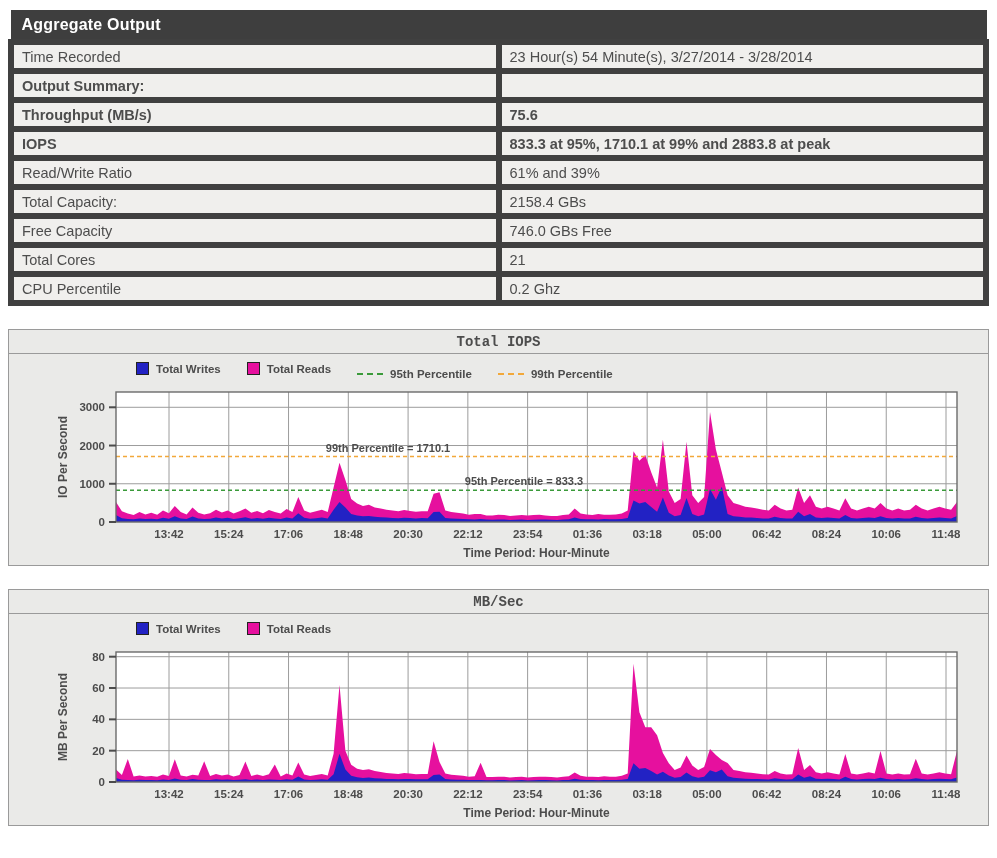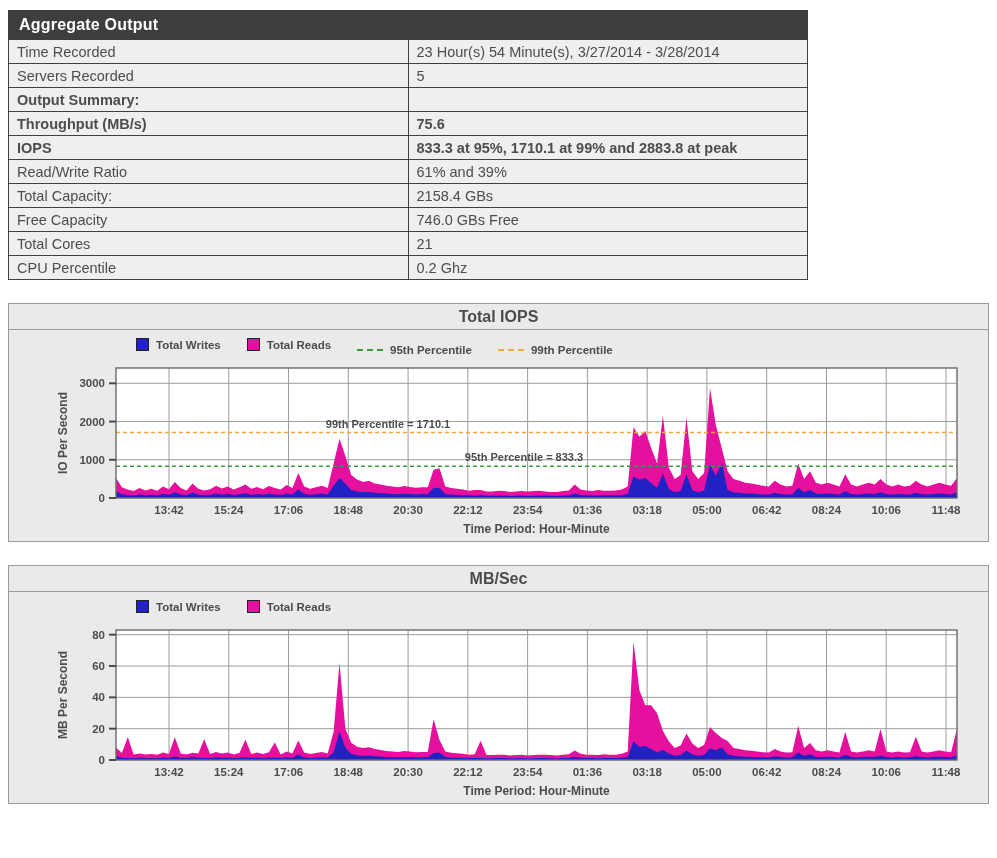--- a/index.html
+++ b/index.html
@@ -1,36 +1,36 @@
 <!DOCTYPE html>
 <html><head>
 <meta charset="utf-8">
 <style>
   html,body{margin:0;padding:0;background:#ffffff;}
   body{width:997px;height:858px;font-family:"Liberation Sans", sans-serif;color:#4d4d4d;}
   .page{padding:10px 8px 0 8px;}
 
   
-  table.summary{width:800px;border-collapse:collapse;table-layout:fixed;}
+  table.summary{width:981px;border-collapse:collapse;table-layout:fixed;}
   table.summary th.tbl-title{
     background:#3e3e3e;color:#ffffff;text-align:left;font-size:16px;font-weight:700;
     padding:4px 10px;height:20px;border:1px solid #3e3e3e;letter-spacing:.2px;
   }
   table.summary td{
-    background:#f0efed;border:1px solid #404040;height:21px;padding:1px 8px;
+    background:#f0efed;border:6px solid #404040;height:21px;padding:1px 8px;
     font-size:14.5px;color:#4d4d4d;overflow:hidden;white-space:nowrap;
   }
   table.summary td.lbl{width:291px;}
   table.summary tr.bold td{font-weight:700;}
 
   
   .panel{width:979px;border:1px solid #9a9a9a;background:#eaeae8;margin-top:23px;}
   .panel-title{
-    text-align:center;font-weight:700;font-size:16px;color:#4c4c4c;
-    padding:4px 0 3px 0;border-bottom:1px solid #9a9a9a;
+    text-align:center;font-weight:700;font-size:14px;color:#4c4c4c;
+    padding:4px 0 3px 0;border-bottom:1px solid #9a9a9a;font-family:Liberation Mono, monospace;
   }
   .legend{padding:7px 8px 1px 127px;height:18px;}
   .legend-item{display:inline-flex;align-items:center;margin-right:26px;font-size:11.5px;font-weight:700;color:#4c4c4c;}
   .swatch-square{width:11px;height:11px;display:inline-block;border:1px solid #222;margin-right:7px;}
   .swatch-dash{width:26px;height:0;display:inline-block;border-top:2px dashed #999;margin-right:7px;}
 
   .chart-box{width:981px;height:185px;}
   svg{display:block;}
   svg text{font-family:"Liberation Sans", sans-serif;fill:#4c4c4c;}
   .ytick-label, .xtick-label{font-size:11.5px;font-weight:700;}
@@ -45,24 +45,20 @@
   <table class="summary">
     <thead>
       <tr>
         <th class="tbl-title" colspan="2">Aggregate Output</th>
       </tr>
     </thead>
     <tbody id="summary-body">
         <tr>
           <td class="lbl">Time Recorded</td>
           <td>23 Hour(s) 54 Minute(s), 3/27/2014 - 3/28/2014</td>
-        </tr>
-        <tr>
-          <td class="lbl">Servers Recorded</td>
-          <td>5</td>
         </tr>
         <tr class="bold">
           <td class="lbl">Output Summary:</td>
           <td></td>
         </tr>
         <tr class="bold">
           <td class="lbl">Throughput (MB/s)</td>
           <td>75.6</td>
         </tr>
         <tr class="bold">

